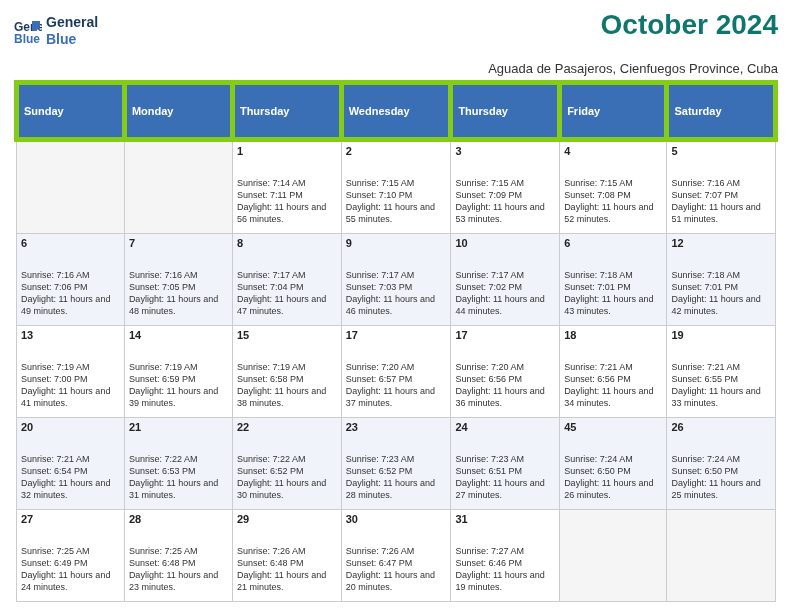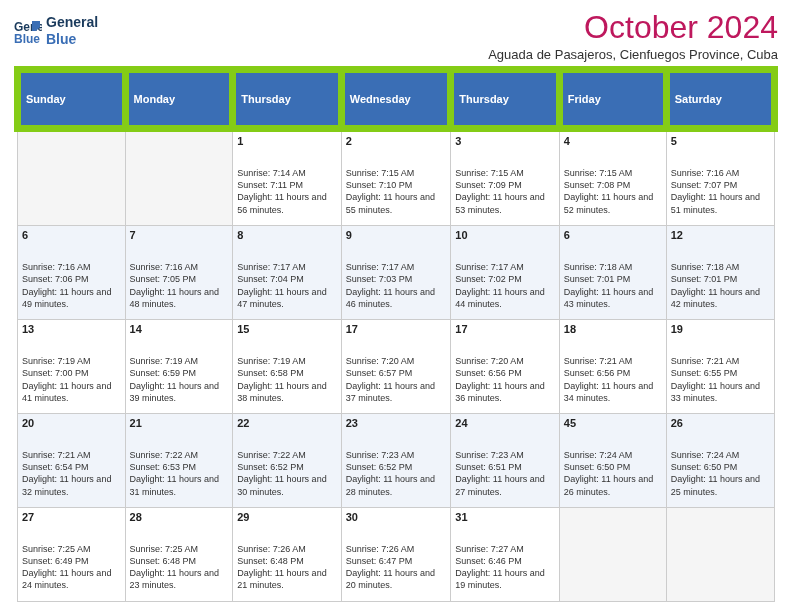--- a/index.html
+++ b/index.html
@@ -36,44 +36,44 @@
     }
     .logo-icon {
       width: 28px;
       height: 28px;
       margin-right: 4px;
     }
     .title-block {
       text-align: right;
     }
     .month-title {
-      font-size: 32px;
-      font-weight: normal;
-      color: #be185d;
+      font-size: 28px;
+      font-weight: bold;
+      color: #0f766e;
       line-height: 1.1;
     }
     .location {
       font-size: 13px;
       color: #333;
-      margin-top: 2px;
+      margin-top: 20px;
     }
     .calendar {
       width: 100%;
       border-collapse: collapse;
       flex: 1;
       font-size: 9.5px;
     }
     .calendar th {
       background: #3a6eb5;
       color: #fff;
       text-align: left;
       padding: 20px 5px;
       font-size: 11px;
       font-weight: bold;
-      border: 7px solid #84cc16;
+      border: 5px solid #84cc16;
     }
     .calendar td {
       border: 1px solid #ccc;
       vertical-align: top;
       padding: 3px 4px;
       width: 113px;
       height: 82px;
       background: #fff;
     }
     .calendar td.empty {

